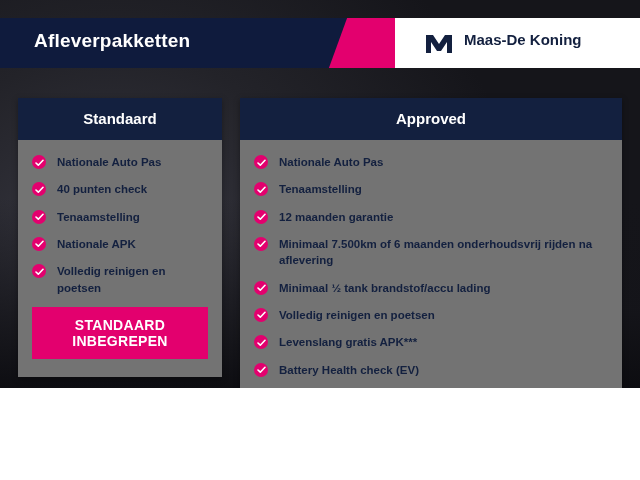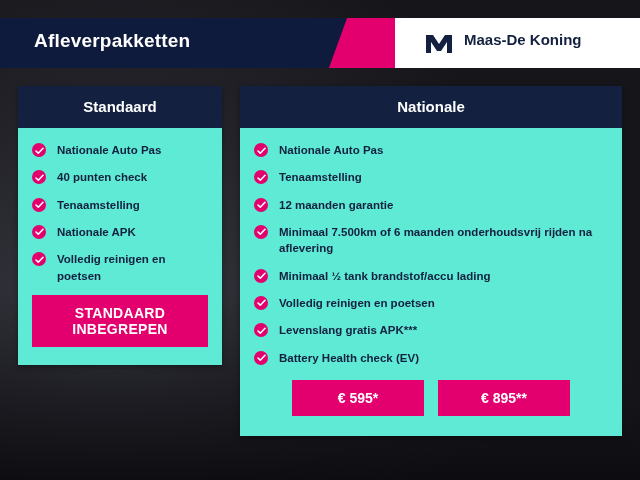--- a/index.html
+++ b/index.html
@@ -9,21 +9,21 @@
   body {
     width: 640px;
     height: 480px;
     overflow: hidden;
     font-family: "Liberation Sans", sans-serif;
     background: #ffffff;
   }
   .page {
     position: relative;
     width: 640px;
-    height: 480px;
+    height: 388px;
     background: #1b1b1f;
     overflow: hidden;
   }
   
   .bg {
     position: absolute;
     inset: 0;
     background:
       radial-gradient(circle at 18% 72%, #3b3b45 0%, #232329 38%, #15151a 70%),
       radial-gradient(circle at 78% 86%, #2e2e38 0%, #1a1a20 55%),
@@ -86,22 +86,23 @@
   }
   .brand-name {
     color: #13203f;
     font-size: 15px;
     font-weight: bold;
     white-space: nowrap;
   }
   
   .card {
     position: absolute;
-    background: #5eead4;
+    background: #737373;
     box-shadow: 0 2px 6px rgba(0,0,0,0.35);
+    margin-top: 12px;
   }
   .card-standard {
     left: 18px; top: 86px;
     width: 204px;
   }
   .card-approved {
     left: 240px; top: 86px;
     width: 382px;
   }
   .card-head {
@@ -238,21 +239,21 @@
               </svg>
           </span>
           <span>Volledig reinigen en poetsen</span>
         </li>
       </ul>
       <button class="badge-standard">STANDAARD INBEGREPEN</button>
     </div>
   </div>
 
   <div class="card card-approved">
-    <div class="card-head">Nationale</div>
+    <div class="card-head">Approved</div>
     <div class="card-body">
       <ul class="features">
         <li>
           <span class="check">
             <svg width="9" height="8" viewBox="0 0 9 8">
                 <path d="M1 4 L3.3 6.2 L8 1.3" stroke="#ffffff" stroke-width="1.6" fill="none" stroke-linecap="round" stroke-linejoin="round"></path>
               </svg>
           </span>
           <span>Nationale Auto Pas</span>
         </li>

